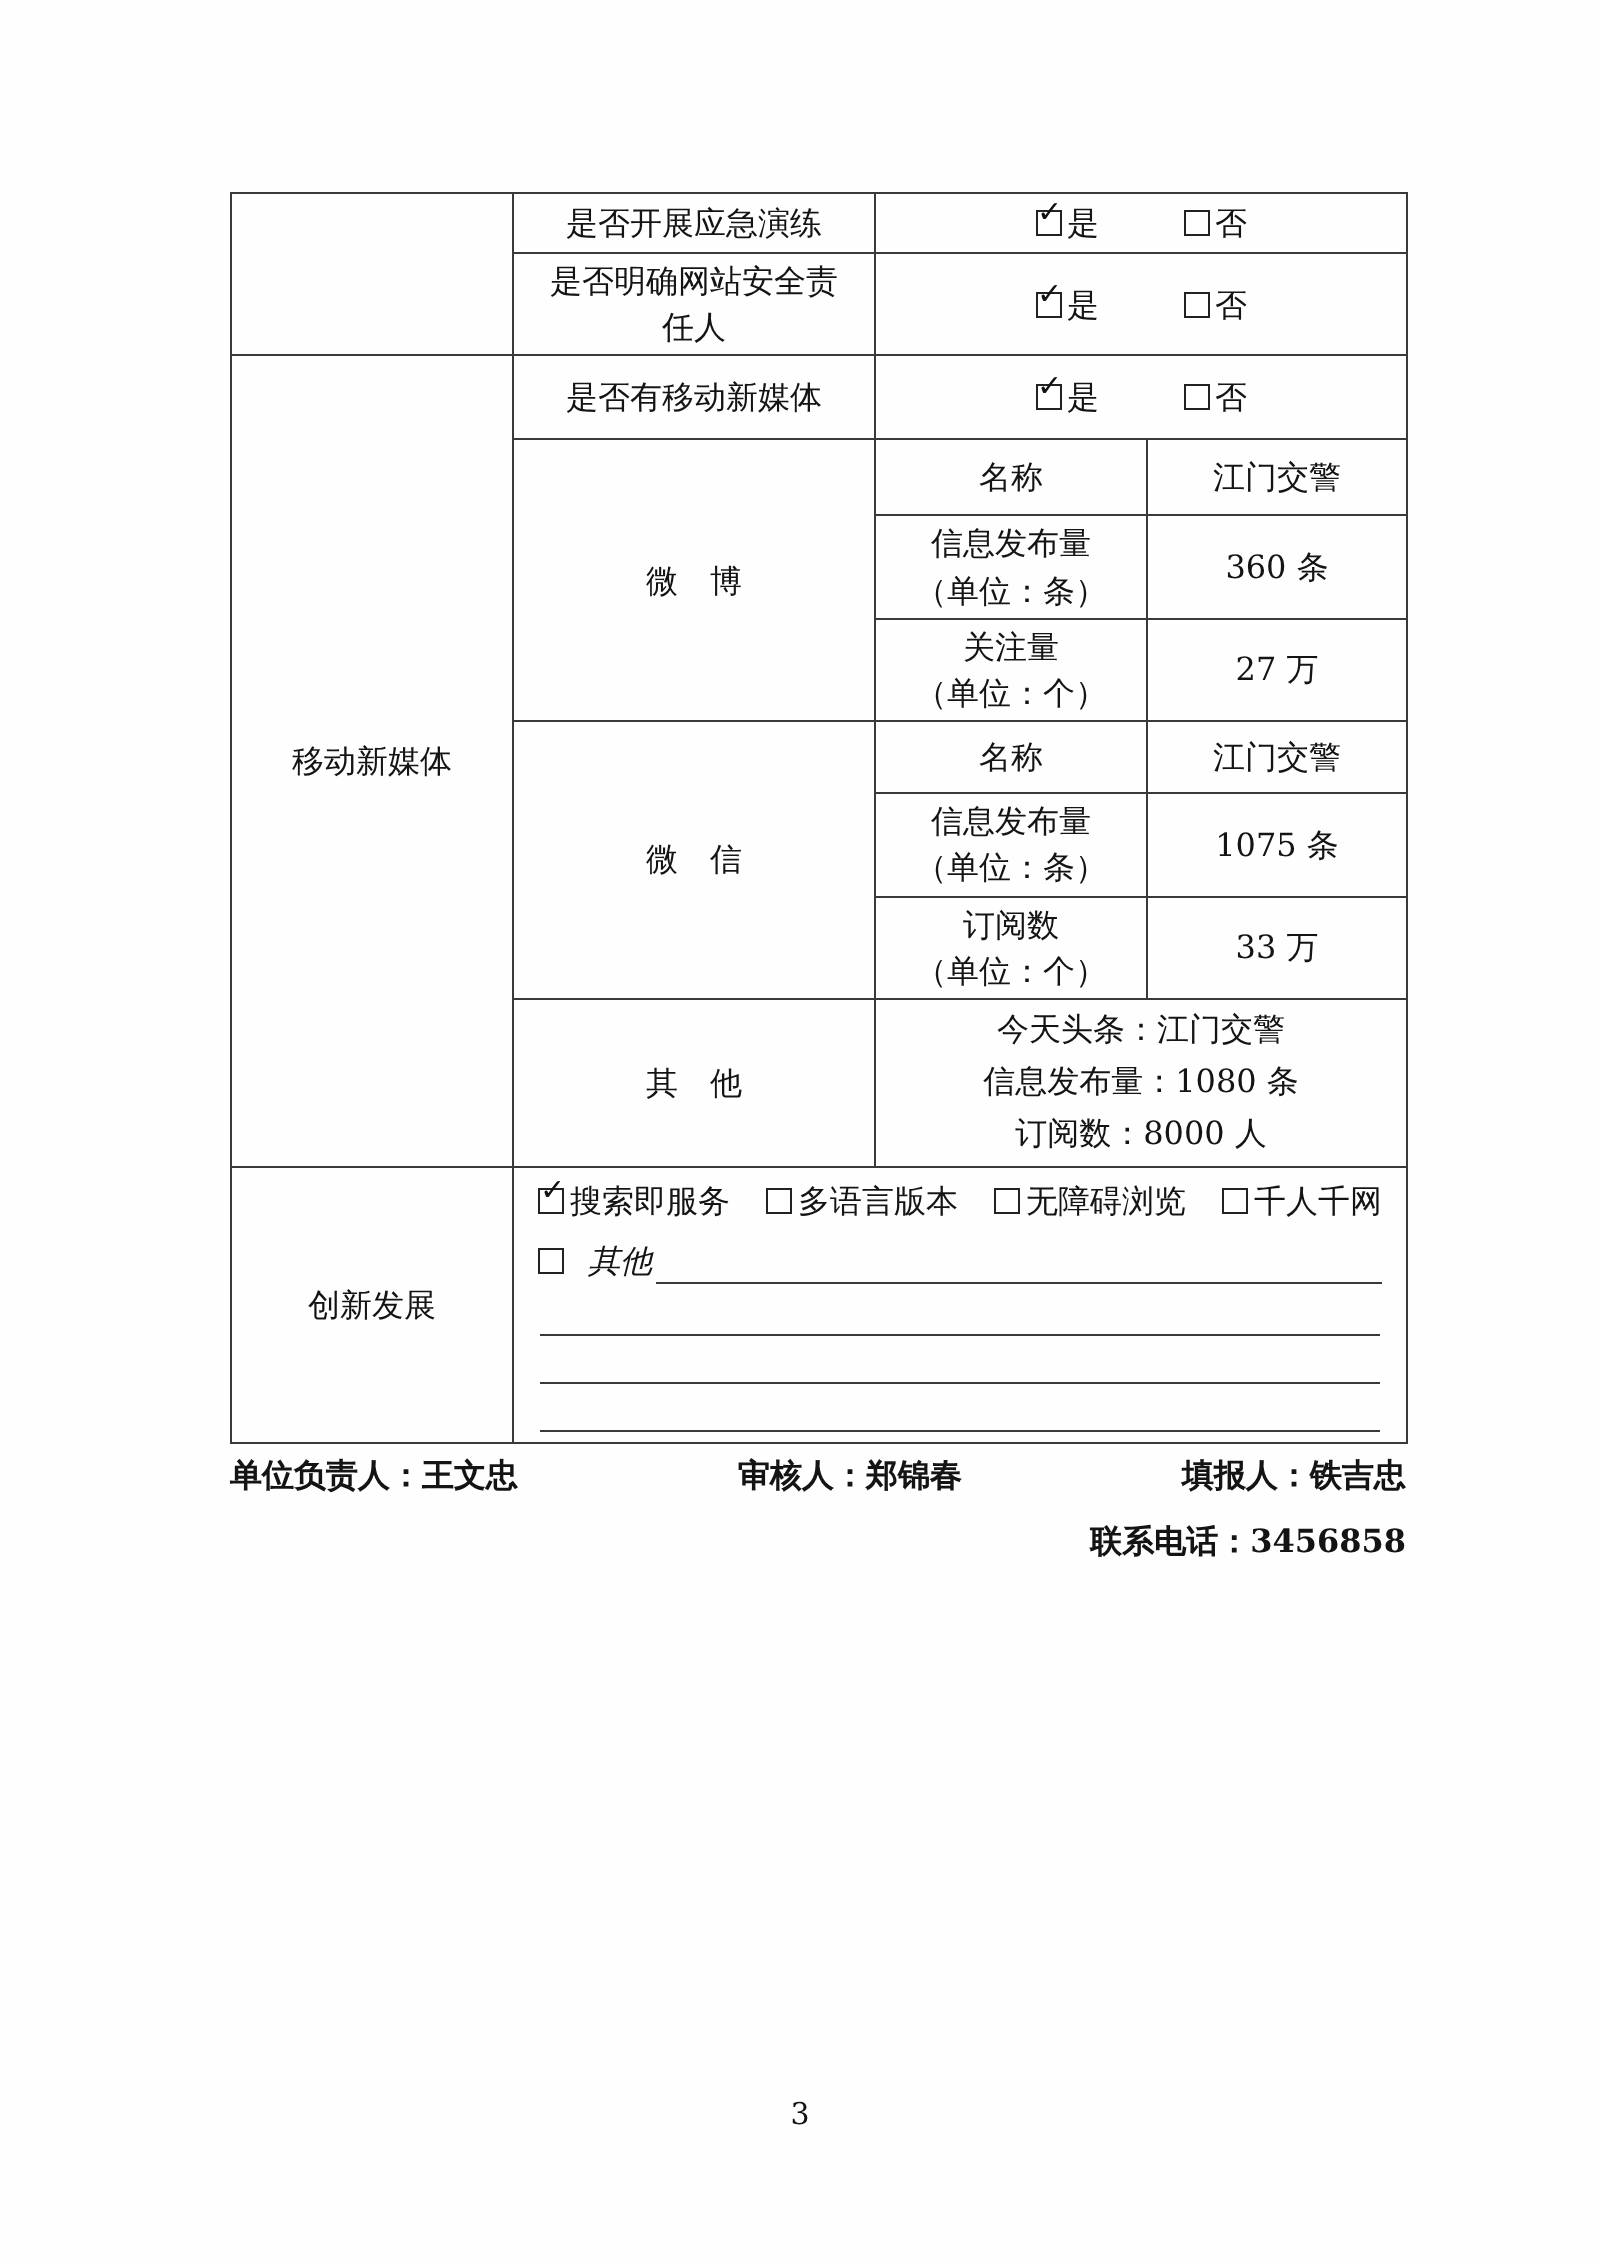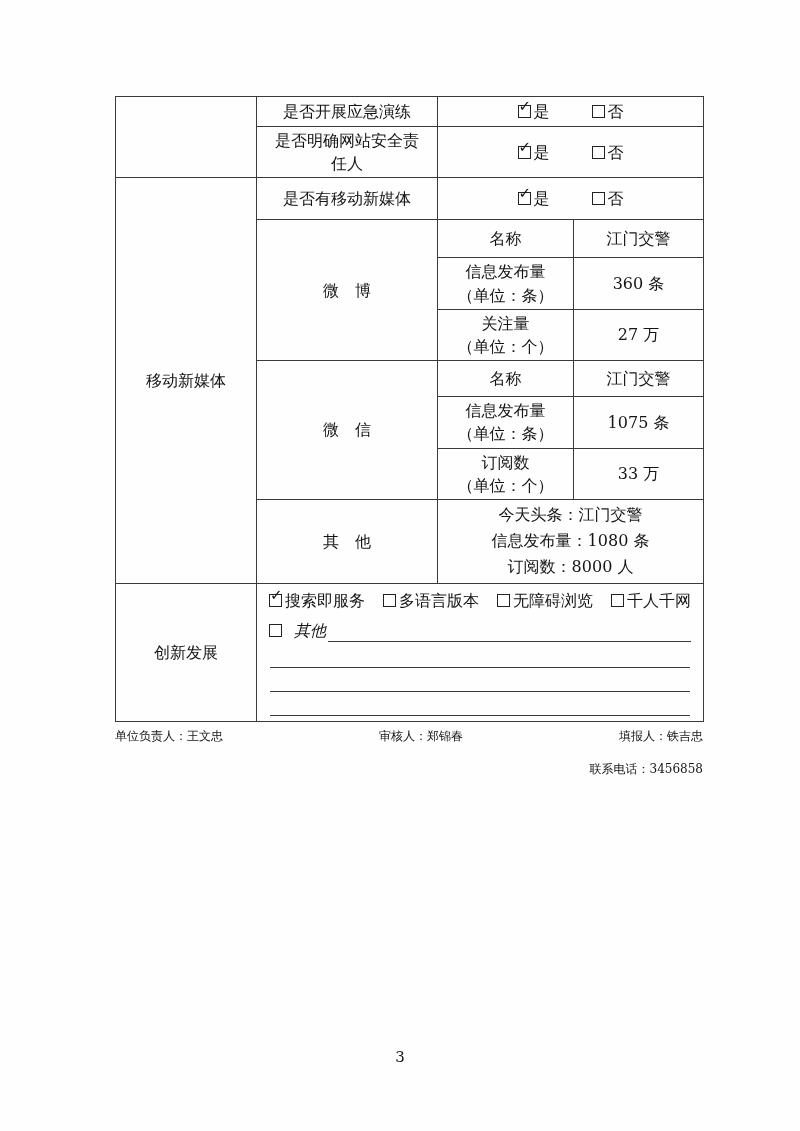--- a/index.html
+++ b/index.html
@@ -34,21 +34,21 @@
   
   td.innov { text-align:left; vertical-align:top; padding:9px 10px 4px 10px; }
   .innov-row1 { display:flex; justify-content:space-between; align-items:center; margin-bottom:7px; }
   .innov-row2 { display:flex; align-items:flex-end; margin-bottom:2px;font-style:italic; }
   .innov-row2 .gap { width:9px; flex:none; }
   .fill-line { flex:1; border-bottom:1px solid #3a3a3a; height:18px; margin-left:2px; }
   .blank-line { height:24px; border-bottom:1px solid #3a3a3a; margin:0 1px; }
   
   .footer-line {
     position:absolute; left:115px; width:588px; display:flex;
-    font-weight:normal; font-size:12px;
+    font-weight:bold; font-size:16px;
   }
   .footer-line.l1 { top:728px; justify-content:space-between; }
   .footer-line.l2 { top:761px; justify-content:flex-end; }
   .page-number {
     position:absolute; top:1048px; left:0; width:100%;
     text-align:center; font-size:15px;
   }
 </style>
 </head>
 <body>

